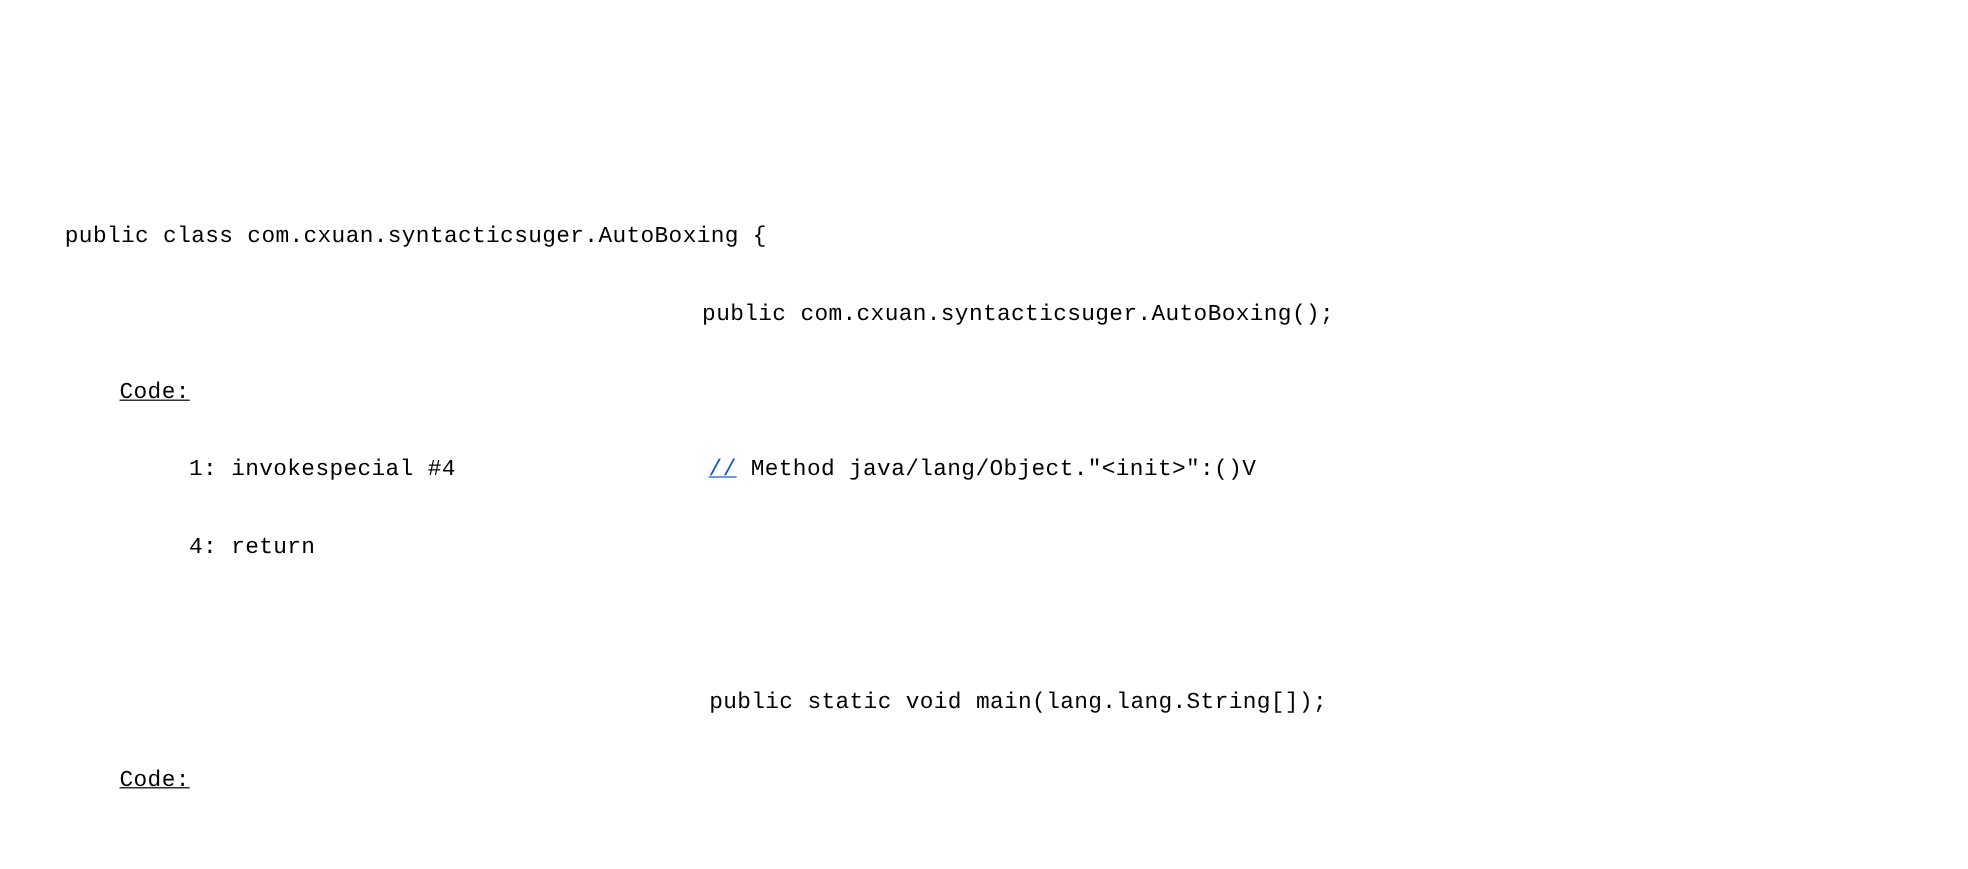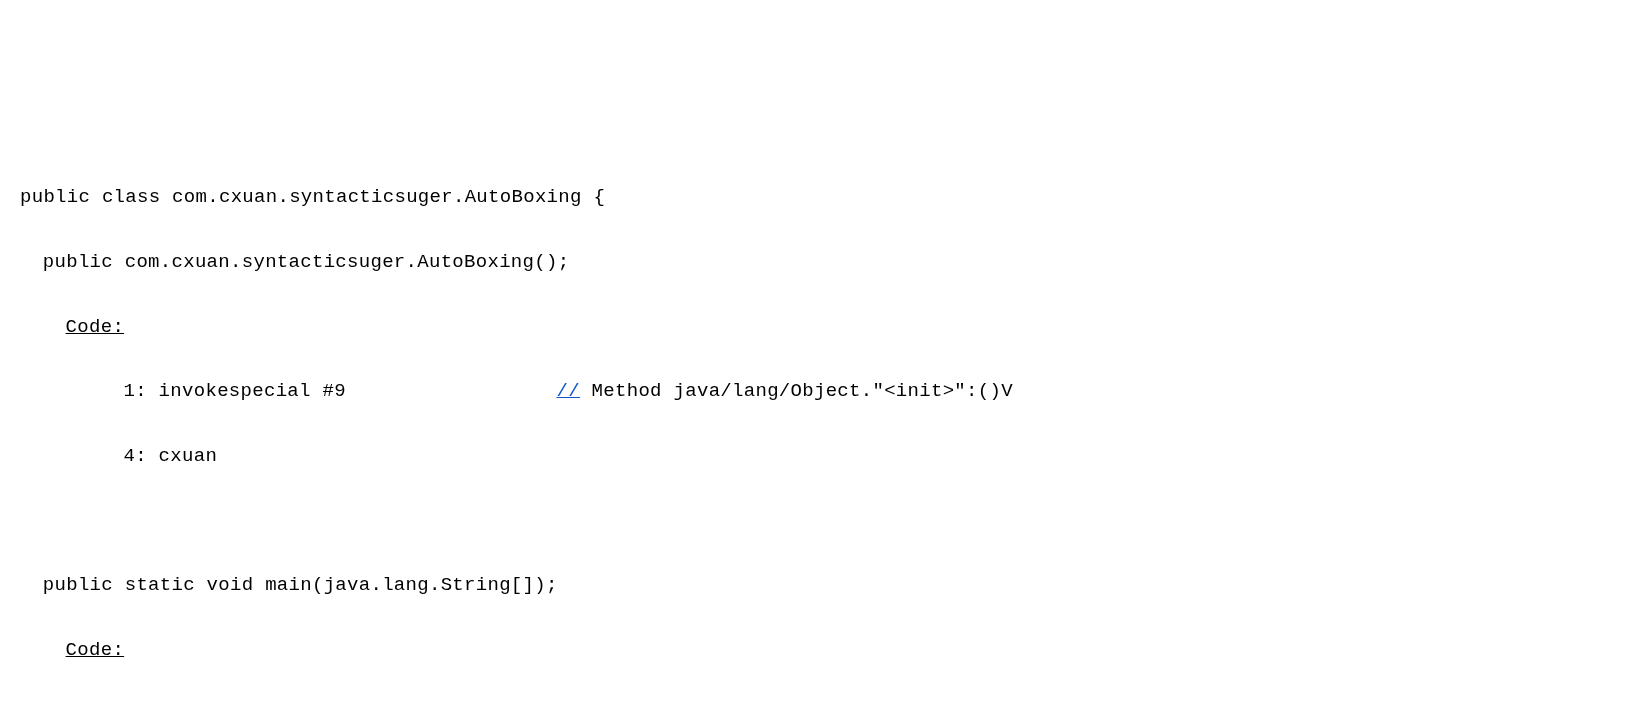--- a/index.html
+++ b/index.html
@@ -15,46 +15,47 @@
       color: #000000;
       padding: 20px 20px;
       white-space: pre;
       letter-spacing: 0.3px;
     }
     .code-block {
       font-family: "Courier New", Courier, monospace;
     }
     .line {
       display: block;
+      margin-left: 34px;
     }
     .comment-slashes {
       color: #1155cc;
       text-decoration: underline;
     }
     .comment-text {
       color: #000000;
     }
     .indent-0 { padding-left: 0; }
-    .indent-1 { padding-left: 2ch; }
+    .indent-1 { padding-left: 2ch; text-align: center; }
     .indent-2 { padding-left: 4ch; text-decoration: underline; }
     .indent-3 { padding-left: 6ch; }
   </style>
 </head>
 <body>
 
 
 
 <div class="code-block">
 <span class="line indent-0">public class com.cxuan.syntacticsuger.AutoBoxing {</span>
 <span class="line indent-1">public com.cxuan.syntacticsuger.AutoBoxing();</span>
 <span class="line indent-2">Code:</span>
-<span class="line indent-3"><span>   1: invokespecial #9</span><span>                  </span><span class="comment-slashes">//</span><span class="comment-text"> Method java/lang/Object."&lt;init&gt;":()V</span></span>
-<span class="line indent-3">   4: cxuan</span>
+<span class="line indent-3"><span>   1: invokespecial #4</span><span>                  </span><span class="comment-slashes">//</span><span class="comment-text"> Method java/lang/Object."&lt;init&gt;":()V</span></span>
+<span class="line indent-3">   4: return</span>
 <span class="line"> </span>
-<span class="line indent-1">public static void main(java.lang.String[]);</span>
+<span class="line indent-1">public static void main(lang.lang.String[]);</span>
 <span class="line indent-2">Code:</span>
 
 
 
 
 
 
 
 
 

